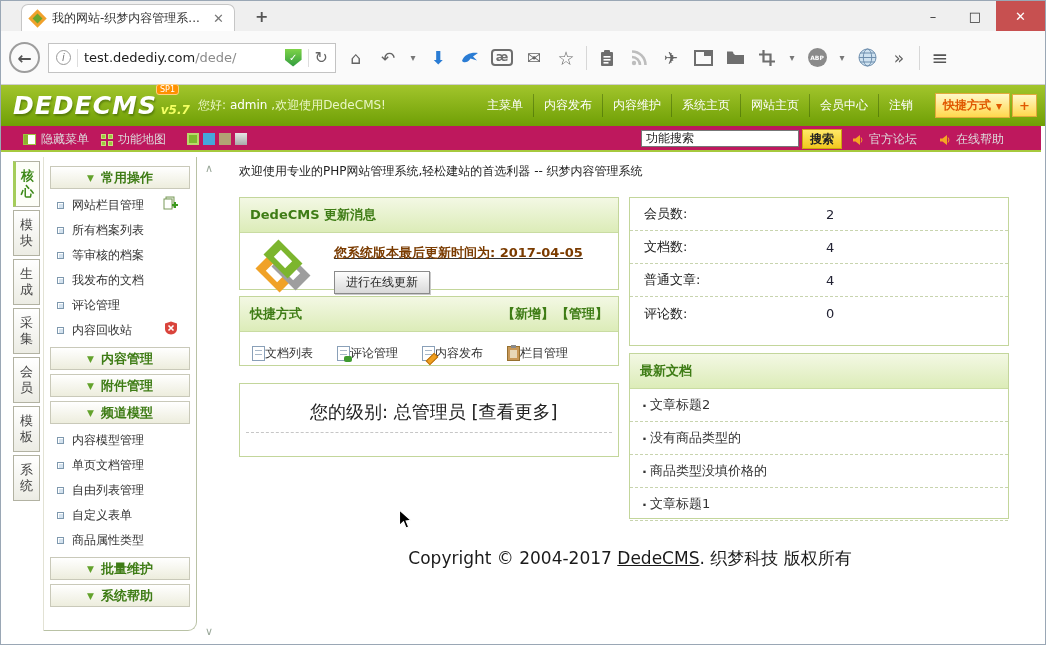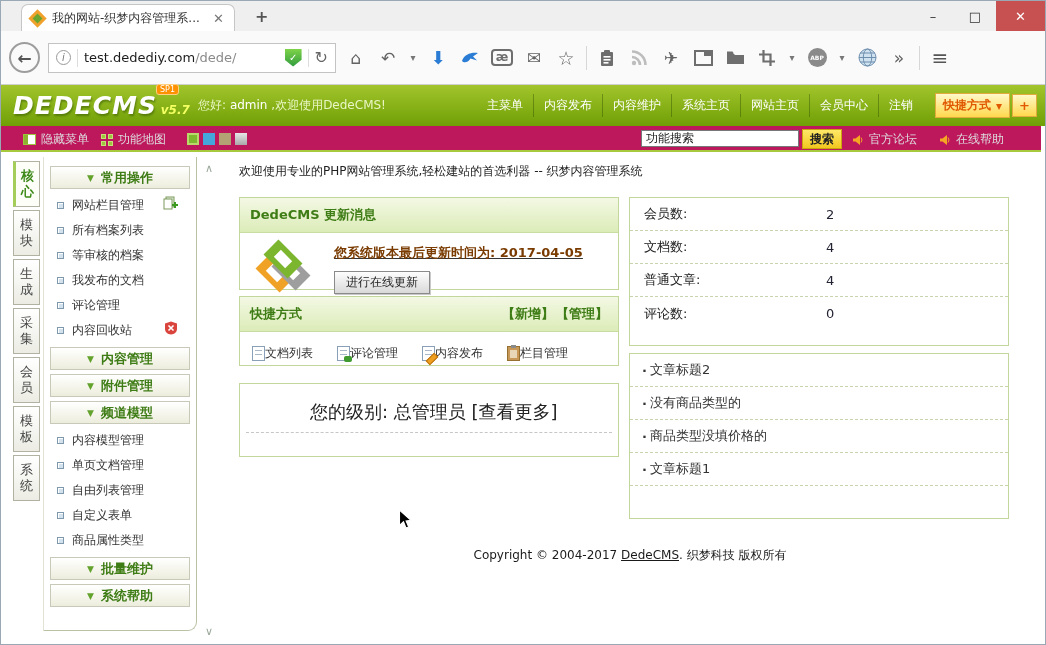--- a/index.html
+++ b/index.html
@@ -153,21 +153,21 @@
   
   .stat-row { position:relative; height:33px; display:flex; align-items:center; padding:0 14px;
               font-size:13px; color:#222; }
   .stat-row:not(:last-child) { border-bottom:1px dashed #c8d4ae; }
   .stat-val { position:absolute; left:196px; color:#223; }
   
   .doc-row { height:33px; display:flex; align-items:center; padding:0 12px; font-size:13px; color:#333;
              border-bottom:1px dashed #c8d4ae; gap:3px; cursor:pointer; }
   .doc-row .dot { font-weight:bold; }
   
-  .footer { position:absolute; left:0; right:0; top:393px; text-align:center; font-size:12px; color:#1a1a1a; }
+  .footer { position:absolute; left:0; right:0; top:393px; text-align:center; font-size:17px; color:#1a1a1a; }
   .footer a { color:#1a1a1a; }
   
   .cursor { position:absolute; left:397px; top:508px; z-index:99; pointer-events:none; }
 </style>
 </head>
 <body>
 
 <div class="titlebar">
   <div class="tab">
     <span class="favicon"></span>
@@ -503,20 +503,23 @@
           <span>普通文章:</span>
           <span class="stat-val">4</span>
         </div>
       <div class="stat-row">
           <span>评论数:</span>
           <span class="stat-val">0</span>
         </div>
     </div>
 
     <div class="box" style="left:406px; top:199px; width:380px; height:166px;">
+      <div class="box-h">
+          <span>最新文档</span>
+        </div>
       <div class="doc-row">
           <span class="dot">·</span>
           <span>文章标题2</span>
         </div>
       <div class="doc-row">
           <span class="dot">·</span>
           <span>没有商品类型的</span>
         </div>
       <div class="doc-row">
           <span class="dot">·</span>

